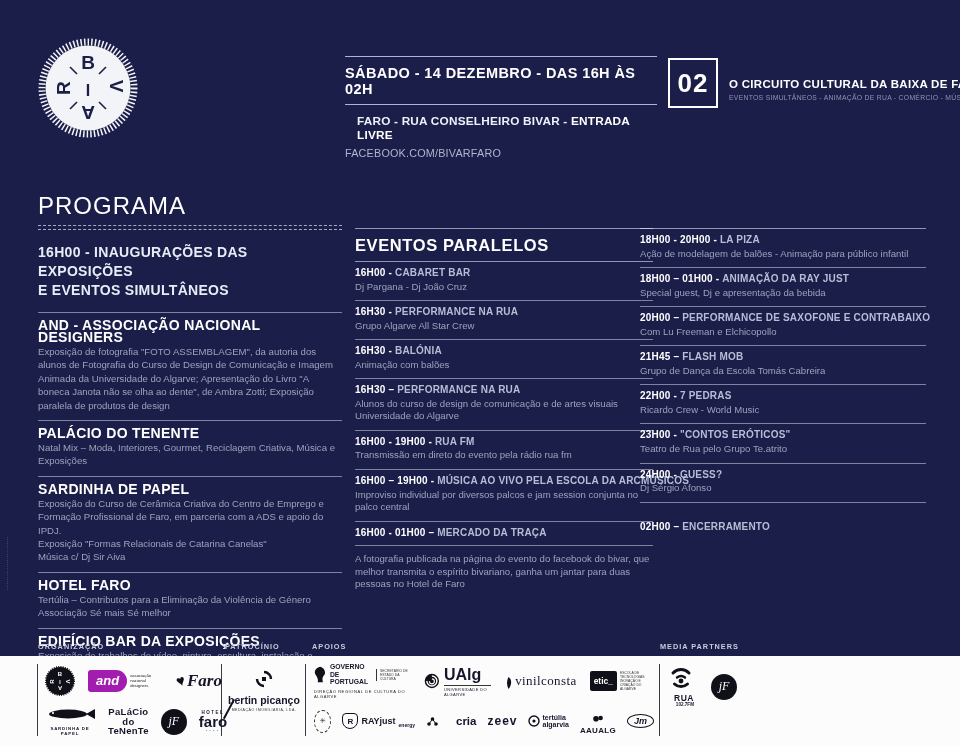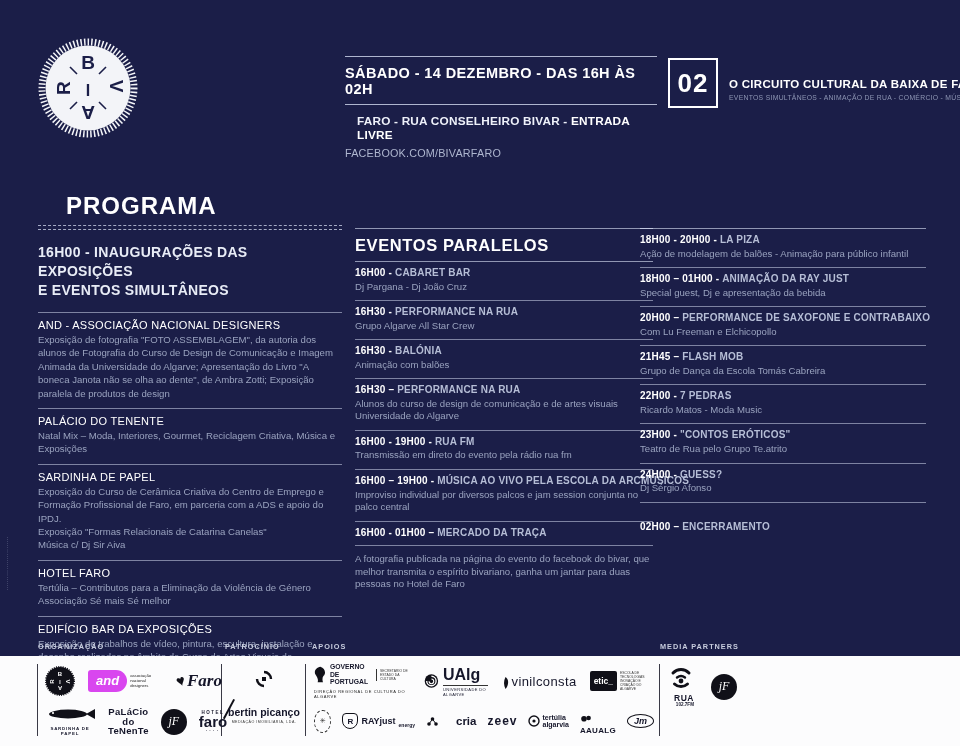--- a/index.html
+++ b/index.html
@@ -14,26 +14,26 @@
   .loc-line .xbold{font-weight:800;color:#fff;}
   .fb-line{margin-top:5px;font-size:10.8px;color:#aeb6cf;letter-spacing:.2px;}
   .hdr-r{position:absolute;left:668px;top:58px;width:288px;display:flex;gap:11px;}
   .edition{width:46px;height:46px;border:2px solid #fff;display:flex;align-items:center;justify-content:center;
            font-size:26px;font-weight:800;letter-spacing:1px;flex:0 0 auto;}
   .hdr-r-text{padding-top:20px;}
   .circuit-title{font-size:11.5px;font-weight:800;letter-spacing:.3px;white-space:nowrap;}
   .circuit-sub{margin-top:4px;font-size:6.8px;letter-spacing:.3px;color:#8e96b4;white-space:nowrap;}
   
   .col-left{position:absolute;left:38px;top:194px;width:304px;}
-  .programa{font-size:24px;font-weight:bold;letter-spacing:1px;line-height:1;margin-left:28px;}
+  .programa{font-size:24px;font-weight:normal;letter-spacing:1px;line-height:1;}
   .dotted-rule{margin-top:7px;height:3px;border-top:1px dashed rgba(225,232,252,.7);border-bottom:1px dashed rgba(225,232,252,.7);}
   .intro{margin-top:13px;font-size:14px;font-weight:bold;letter-spacing:.3px;line-height:19px;color:#e8ecf6;white-space:pre-line;}
   .venues{margin-top:12px;}
   .venue{border-top:1px solid rgba(225,232,252,.5);padding:6px 0 8px;}
-  .venue-name{font-size:11px;font-weight:normal;letter-spacing:.3px;line-height:12px;}
+  .venue-name{font-size:14px;font-weight:bold;letter-spacing:.3px;line-height:12px;}
   .venue-desc{margin-top:2px;font-size:9.6px;color:#9aa3bf;line-height:13.4px;white-space:pre-line;}
   .end-rule{border-top:1px solid rgba(225,232,252,.5);height:0;}
   .col-mid{position:absolute;left:355px;top:228px;width:298px;}
   .mid-head{border-top:1px solid rgba(225,232,252,.6);border-bottom:1px solid rgba(225,232,252,.6);
             font-size:16.5px;font-weight:bold;letter-spacing:.6px;padding:7px 0 6px;}
   .ev{padding:5px 0 7px;}
   .ev + .ev{border-top:1px solid rgba(225,232,252,.5);}
   .ev-title{font-size:10px;line-height:11.5px;white-space:nowrap;letter-spacing:.2px;}
   .ev-time{font-weight:800;color:#fff;}
   .ev-name{font-weight:bold;color:#b6bed6;}
@@ -44,65 +44,65 @@
   .closing{margin-top:18px;}
   
   .side-credit{position:absolute;left:5px;top:536px;writing-mode:vertical-rl;transform:rotate(180deg);
                font-size:4.5px;letter-spacing:.6px;color:#8a92ae;}
   
   .footer-label{position:absolute;top:642px;font-size:7.3px;font-weight:bold;letter-spacing:1px;color:#c7ccdd;}
   .footer-white{position:absolute;left:0;top:656px;width:960px;height:90px;background:#fcfcfd;color:#15162a;}
   .fdiv{position:absolute;top:8px;height:72px;width:1px;background:#3a3a46;}
   .g-org{position:absolute;left:44px;top:4px;width:178px;}
   .g-org .row{display:flex;align-items:center;gap:12px;height:41px;}
-  .and-blob{background:#d946ef;color:#fff;font-weight:800;font-style:italic;font-size:13px;
+  .and-blob{background:#a21caf;color:#fff;font-weight:800;font-style:italic;font-size:13px;
             padding:3px 8px 4px;border-radius:3px 11px 11px 3px;}
   .and-wrap{display:flex;align-items:center;gap:3px;}
   .and-cap{width:34px;font-size:4.2px;line-height:5px;color:#222;}
   .faro-wrap{display:flex;align-items:center;gap:2px;}
   .faro-heart{font-size:15px;color:#101018;transform:rotate(-18deg);}
   .faro-word{font-family:"Liberation Serif","DejaVu Serif",serif;font-style:italic;font-weight:bold;font-size:17px;}
   .sard-wrap{text-align:center;}
   .sard-cap{font-size:4.4px;letter-spacing:.8px;font-weight:bold;margin-top:1px;}
   .palacio{font-weight:800;font-size:9.5px;line-height:9.5px;letter-spacing:.3px;text-align:center;}
   .jf-circle{width:26px;height:26px;border-radius:50%;background:#101018;color:#fff;display:flex;align-items:center;
              justify-content:center;font-family:"Liberation Serif","DejaVu Serif",serif;font-style:italic;font-size:12px;flex:0 0 auto;}
   .hotel-wrap{text-align:center;position:relative;}
   .hotel-quill{position:absolute;right:-2px;top:-12px;width:1.5px;height:22px;background:#101018;transform:rotate(28deg);}
   .hotel-top{font-size:4.5px;letter-spacing:1.5px;font-weight:bold;}
   .hotel-name{font-size:15px;font-weight:800;line-height:13px;}
   .hotel-dots{font-size:6px;letter-spacing:2px;line-height:5px;}
   .g-patro{position:absolute;left:226px;top:14px;width:76px;text-align:center;}
-  .bertin-name{font-size:10.5px;font-weight:800;margin-top:14px;}
+  .bertin-name{font-size:10.5px;font-weight:800;margin-top:2px;}
   .bertin-cap{font-size:3.6px;letter-spacing:.5px;color:#333;margin-top:2px;}
   .g-apoios{position:absolute;left:314px;top:5px;width:340px;}
   .g-apoios .row1{display:flex;align-items:center;gap:13px;height:40px;}
   .g-apoios .row2{display:flex;align-items:center;gap:11px;height:34px;margin-top:3px;}
   .gov-wrap{display:flex;align-items:center;gap:4px;}
   .gov-text{font-size:6.8px;font-weight:800;line-height:7.5px;}
   .gov-side{border-left:1px solid #333;padding-left:3px;width:34px;font-size:3.4px;line-height:4px;color:#333;}
   .gov-cap{font-size:4px;letter-spacing:.6px;margin-top:3px;color:#222;}
   .ualg-wrap{display:flex;align-items:center;gap:4px;}
   .ualg-word{font-size:16px;font-weight:800;}
   .ualg-cap{font-size:4px;letter-spacing:.4px;border-top:1px solid #333;margin-top:1px;padding-top:1px;}
-  .vinil-wrap{display:flex;align-items:flex-end;gap:2px;}
+  .vinil-wrap{display:flex;align-items:flex-end;gap:2px;font-family:Liberation Serif, serif;}
   .vinil-word{font-size:13px;font-weight:400;letter-spacing:.4px;}
   .etic-wrap{display:flex;align-items:center;gap:3px;}
   .etic-sq{background:#101018;color:#fff;font-size:8.5px;font-weight:bold;padding:5px 4px;border-radius:2px;}
   .etic-cap{width:34px;font-size:3.4px;line-height:4px;color:#333;}
   .stamp{width:21px;height:21px;border:1px dashed #333;border-radius:50%;display:flex;align-items:center;justify-content:center;font-size:7px;color:#333;}
   .ray-wrap{display:flex;align-items:center;gap:3px;font-weight:800;}
   .ray-shield{width:14px;height:14px;border:1.5px solid #101018;border-radius:4px 4px 8px 8px;display:flex;align-items:center;justify-content:center;font-size:8px;}
   .ray-name{font-size:9px;}
   .ray-sub{font-size:5px;align-self:flex-end;margin-bottom:1px;}
   .cria-wrap{display:flex;align-items:center;gap:17px;font-weight:800;font-size:11.5px;}
   .zeev{font-size:12px;font-weight:800;letter-spacing:1px;}
   .tert-wrap{display:flex;align-items:center;gap:2px;}
   .tert-text{font-size:7px;font-weight:bold;line-height:7.5px;}
-  .aaualg-wrap{}
+  .aaualg-wrap{text-align:center;}
   .aaualg{font-size:8px;font-weight:800;letter-spacing:.3px;}
   .jm{border:1.8px solid #101018;border-radius:50%;padding:1px 6px;font-weight:800;font-style:italic;font-size:9px;}
   .g-media{position:absolute;left:668px;top:10px;display:flex;align-items:center;gap:17px;}
   .rua-wrap{text-align:right;}
   .rua-name{font-size:8.5px;font-weight:800;line-height:8px;letter-spacing:.5px;}
   .rua-freq{font-size:4.6px;font-weight:800;line-height:5px;}
 </style>
 </head>
 <body>
 
@@ -249,21 +249,21 @@
         </div>
 
         <div class="ev">
           <div class="ev-title"><span class="ev-time">21H45 –</span> <span class="ev-name">FLASH MOB</span></div>
           <div class="ev-desc">Grupo de Dança da Escola Tomás Cabreira</div>
         </div>
 
 
         <div class="ev">
           <div class="ev-title"><span class="ev-time">22H00 -</span> <span class="ev-name">7 PEDRAS</span></div>
-          <div class="ev-desc">Ricardo Matos - Moda Music</div>
+          <div class="ev-desc">Ricardo Crew - World Music</div>
         </div>
 
         <div class="ev">
           <div class="ev-title"><span class="ev-time">23H00 -</span> <span class="ev-name">"CONTOS ERÓTICOS"</span></div>
           <div class="ev-desc">Teatro de Rua pelo Grupo Te.atrito</div>
         </div>
 
         <div class="ev">
           <div class="ev-title"><span class="ev-time">24H00 -</span> <span class="ev-name">GUESS?</span></div>
           <div class="ev-desc">Dj Sérgio Afonso</div>

